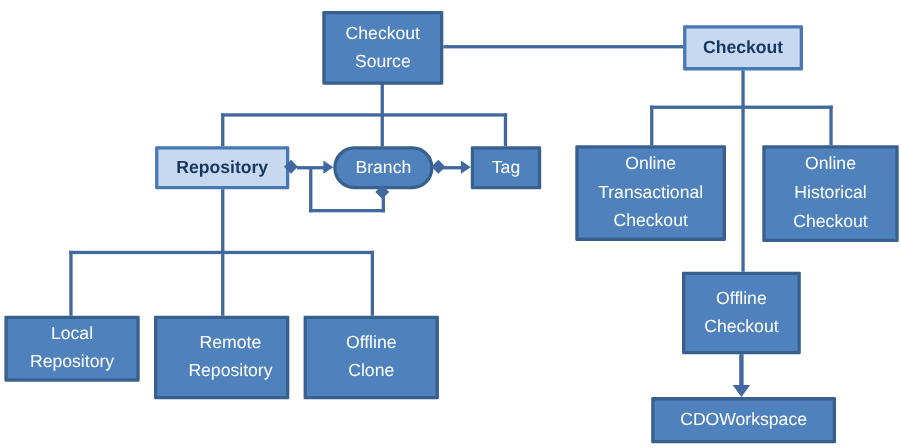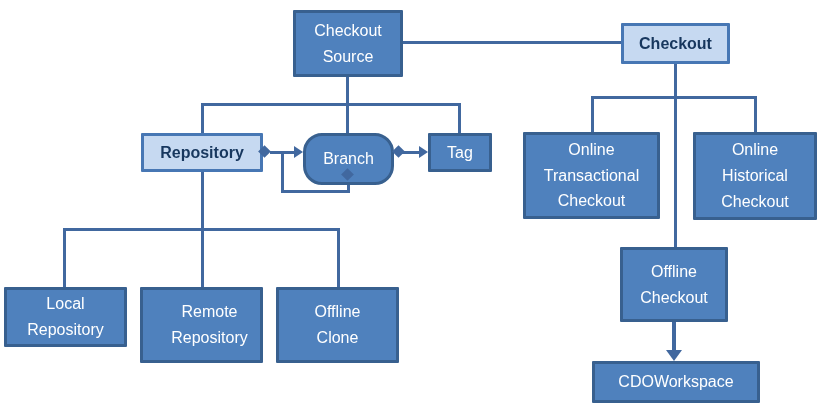--- a/index.html
+++ b/index.html
@@ -31,21 +31,21 @@
   }
   .line{position:absolute;background:var(--connector,#41689f);z-index:1;}
   .diamond{position:absolute;width:9px;height:9px;background:var(--connector,#41689f);transform:rotate(45deg);z-index:3;}
   .arrow-r{position:absolute;width:0;height:0;border-top:6px solid transparent;border-bottom:6px solid transparent;border-left:9px solid var(--connector,#41689f);z-index:3;}
   .arrow-d{position:absolute;width:0;height:0;border-left:8px solid transparent;border-right:8px solid transparent;border-top:11px solid var(--connector,#41689f);z-index:3;}
 
   
   #n-checkout-source{left:293px;top:10px;width:110px;height:67px;}
   #n-checkout{left:621px;top:23px;width:109px;height:41px;}
   #n-repository{left:141px;top:133px;width:122px;height:39px;}
-  #n-branch{left:303px;top:133px;width:91px;height:52px;border-radius:19px;}
+  #n-branch{left:303px;top:133px;width:91px;height:39px;border-radius:19px;}
   #n-tag{left:428px;top:133px;width:64px;height:39px;}
   #n-online-transactional{left:523px;top:132px;width:137px;height:87px;}
   #n-online-historical{left:693px;top:132px;width:124px;height:88px;}
   #n-offline-checkout{left:620px;top:247px;width:108px;height:75px;}
   #n-cdoworkspace{left:592px;top:361px;width:168px;height:42px;}
   #n-local-repository{left:4px;top:287px;width:123px;height:60px;}
   #n-remote-repository{left:140px;top:287px;width:123px;height:76px;padding-left:16px;}
   #n-offline-clone{left:276px;top:287px;width:123px;height:76px;}
 
   

